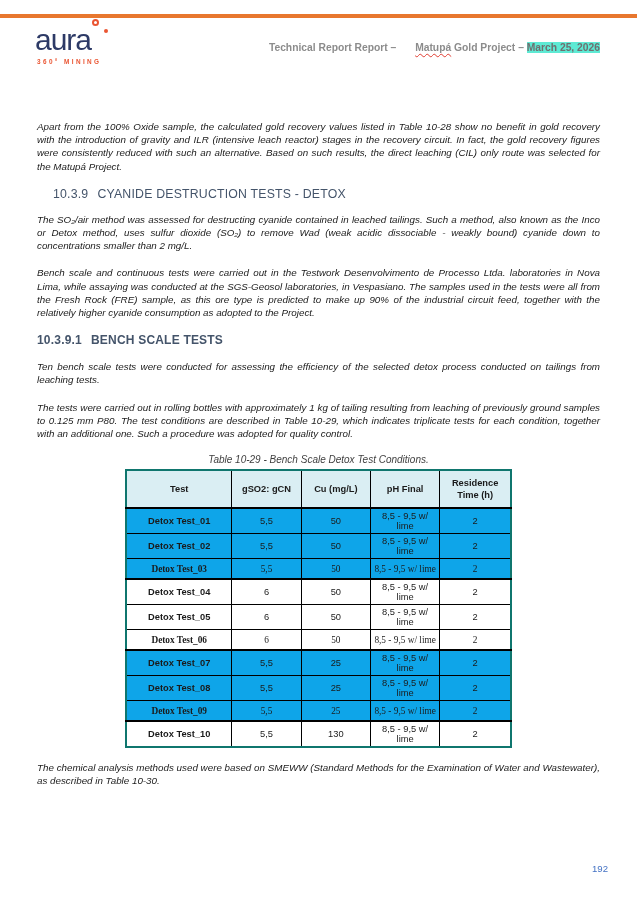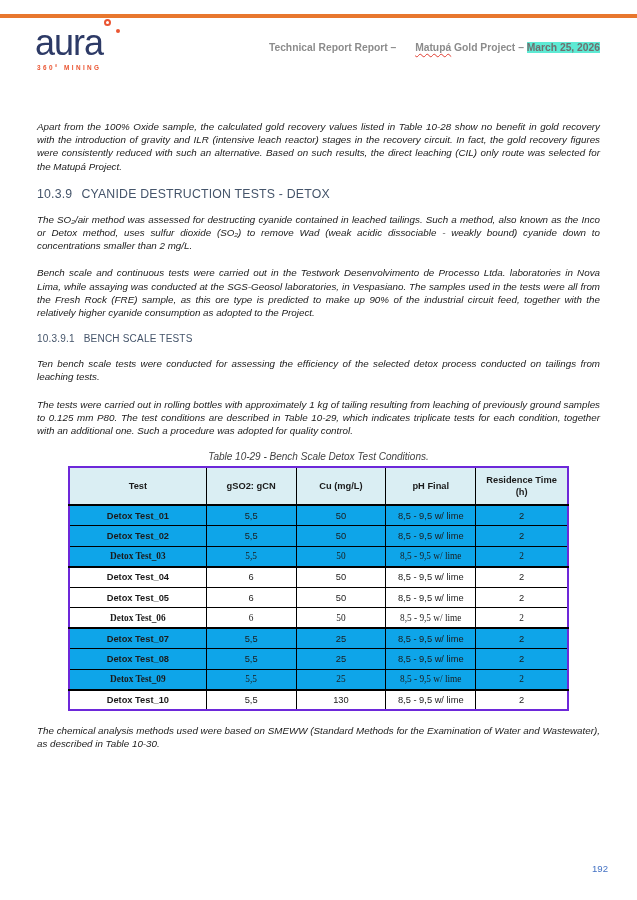--- a/index.html
+++ b/index.html
@@ -6,21 +6,21 @@
   html,body { background:#e9e9e9; }
   .page {
     position:relative; width:637px; height:900px; margin:0 auto;
     background:#ffffff; overflow:hidden;
     font-family:"Liberation Sans","DejaVu Sans",sans-serif; color:#1b1b1b;
   }
   
   .top-bar { position:absolute; top:14px; left:0; width:637px; height:4px; background:#E8772E; }
   .logo { position:absolute; left:35px; top:25px; }
   .logo-row { position:relative; line-height:1; }
-  .logo-text { font-size:36px; font-weight:400; color:#2D3A66; letter-spacing:-1px; }
+  .logo-text { font-size:30px; font-weight:400; color:#2D3A66; letter-spacing:-1px; }
   .logo-mark { position:relative; display:inline-block; width:16px; height:26px; vertical-align:top; }
   .logo-mark .ring {
     position:absolute; left:1px; top:-6px; width:7px; height:7px;
     border:2.4px solid #EA5532; border-radius:50%;
   }
   .logo-mark .dot {
     position:absolute; left:13px; top:4px; width:4px; height:4px;
     border-radius:50%; background:#EA5532;
   }
   .logo-tagline { margin-top:3px; padding-left:2px; font-size:6.4px; letter-spacing:2.4px; color:#EA5532; font-weight:bold; }
@@ -29,29 +29,29 @@
     font-size:10.3px; font-weight:bold; color:#8C8C8C; white-space:nowrap;
   }
   .misspell {
     text-decoration-line:underline; text-decoration-style:wavy;
     text-decoration-color:#E03C31; text-decoration-thickness:1px; text-underline-offset:2px;margin-left:16px;
   }
   .highlight { background:#5eead4; color:#6F6F6F; }
   
   main { position:absolute; top:112px; left:37px; width:563px; }
   main p { font-size:9.8px; line-height:13.2px; text-align:justify; margin:8px 0 14px 0;font-style:italic; }
-  h2.sec { font-size:12.3px; font-weight:400; color:#44546A; margin:13px 0 12px 0; letter-spacing:0.2px; }
-  h3.sec { font-size:10px; font-weight:400; color:#44546A; margin:8px 0 13px 0; letter-spacing:0.2px; }
+  h2.sec { font-size:12.3px; font-weight:400; color:#44546A; margin:13px 0 12px 16px; letter-spacing:0.2px; }
+  h3.sec { font-size:12px; font-weight:700; color:#44546A; margin:8px 0 13px 0; letter-spacing:0.2px; }
   .sec .num { margin-right:9px; }
   .caption {
     text-align:center; font-style:italic; font-size:10px; color:#3F3F3F;
     margin:4px 0 4px 0;
   }
   
-  table.detox { width:501px; margin:0 auto 13px auto; border-collapse:collapse; border:2px solid #6d28d9; }
+  table.detox { width:387px; margin:0 auto 13px auto; border-collapse:collapse; border:2px solid #0f766e; }
   table.detox th, table.detox td {
     border:1px solid #000; text-align:center; vertical-align:middle;
     font-size:9.3px; padding:2px 3px;
   }
   table.detox th { background:#DAEEF3; font-weight:bold; height:38px; line-height:1.35; }
   table.detox td { height:20.5px; }
   table.detox td.b { font-weight:bold; }
   table.detox thead th { border-bottom:2px solid #000; }
   table.detox tr.group-end td { border-bottom:2px solid #000;font-family:Liberation Serif, serif; }
   table.detox tr.shade td { background:#0ea5e9; }

